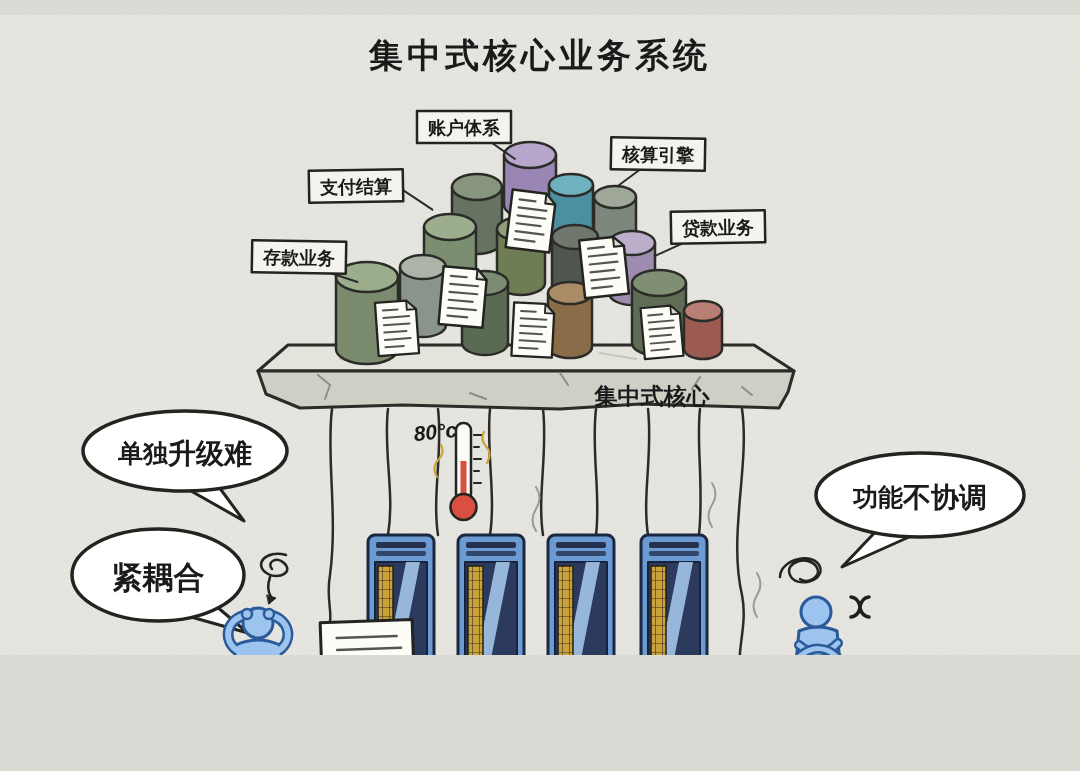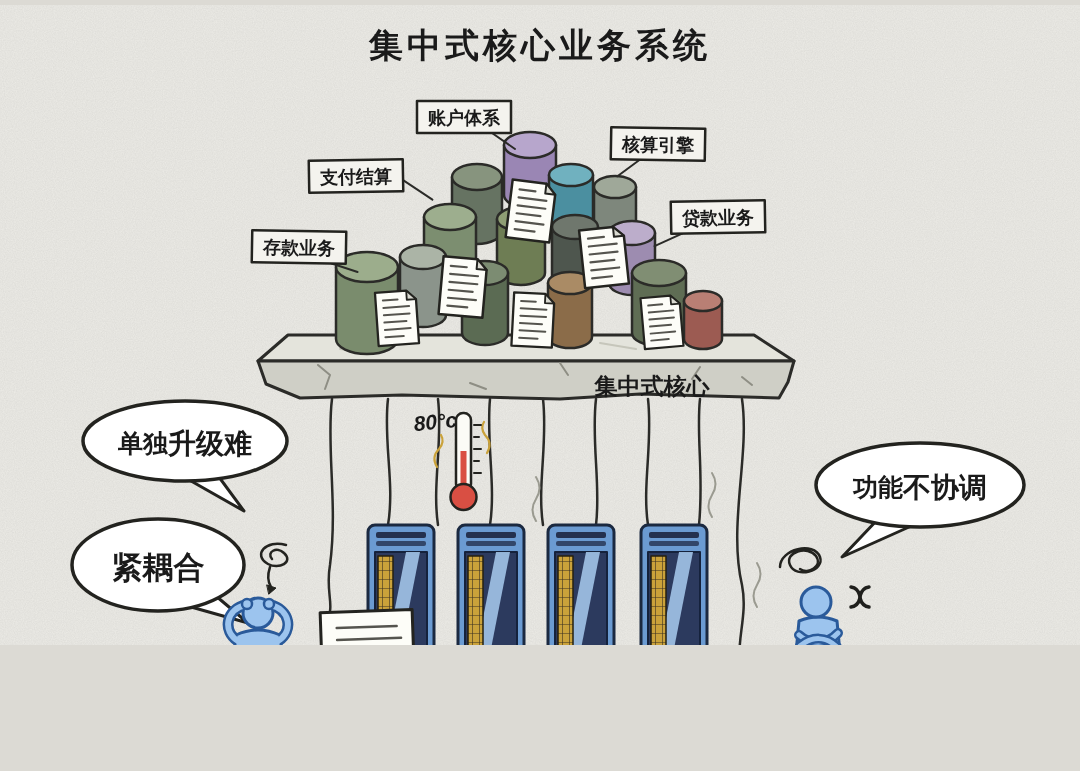--- a/index.html
+++ b/index.html
@@ -1,16 +1,16 @@
 <!DOCTYPE html>
 <html><head>
 <meta charset="utf-8">
 <style>
   html,body{margin:0;padding:0;background:#dcdad4;}
-  #stage{width:1080px;height:640px;position:relative;margin:5px auto;background:#edece7;overflow:hidden;}
+  #stage{width:1080px;height:640px;position:relative;margin:15px auto;background:#edece7;overflow:hidden;}
   svg{display:block;}
   #scene *{stroke-linecap:round;stroke-linejoin:round;}
   text{font-family:"Liberation Sans","DejaVu Sans",sans-serif;fill:#1a1a1a;}
 </style>
 </head>
 <body>
 
 <div id="stage">
 <svg id="scene" width="1080" height="771" viewBox="0 0 1080 771">
   <defs>

